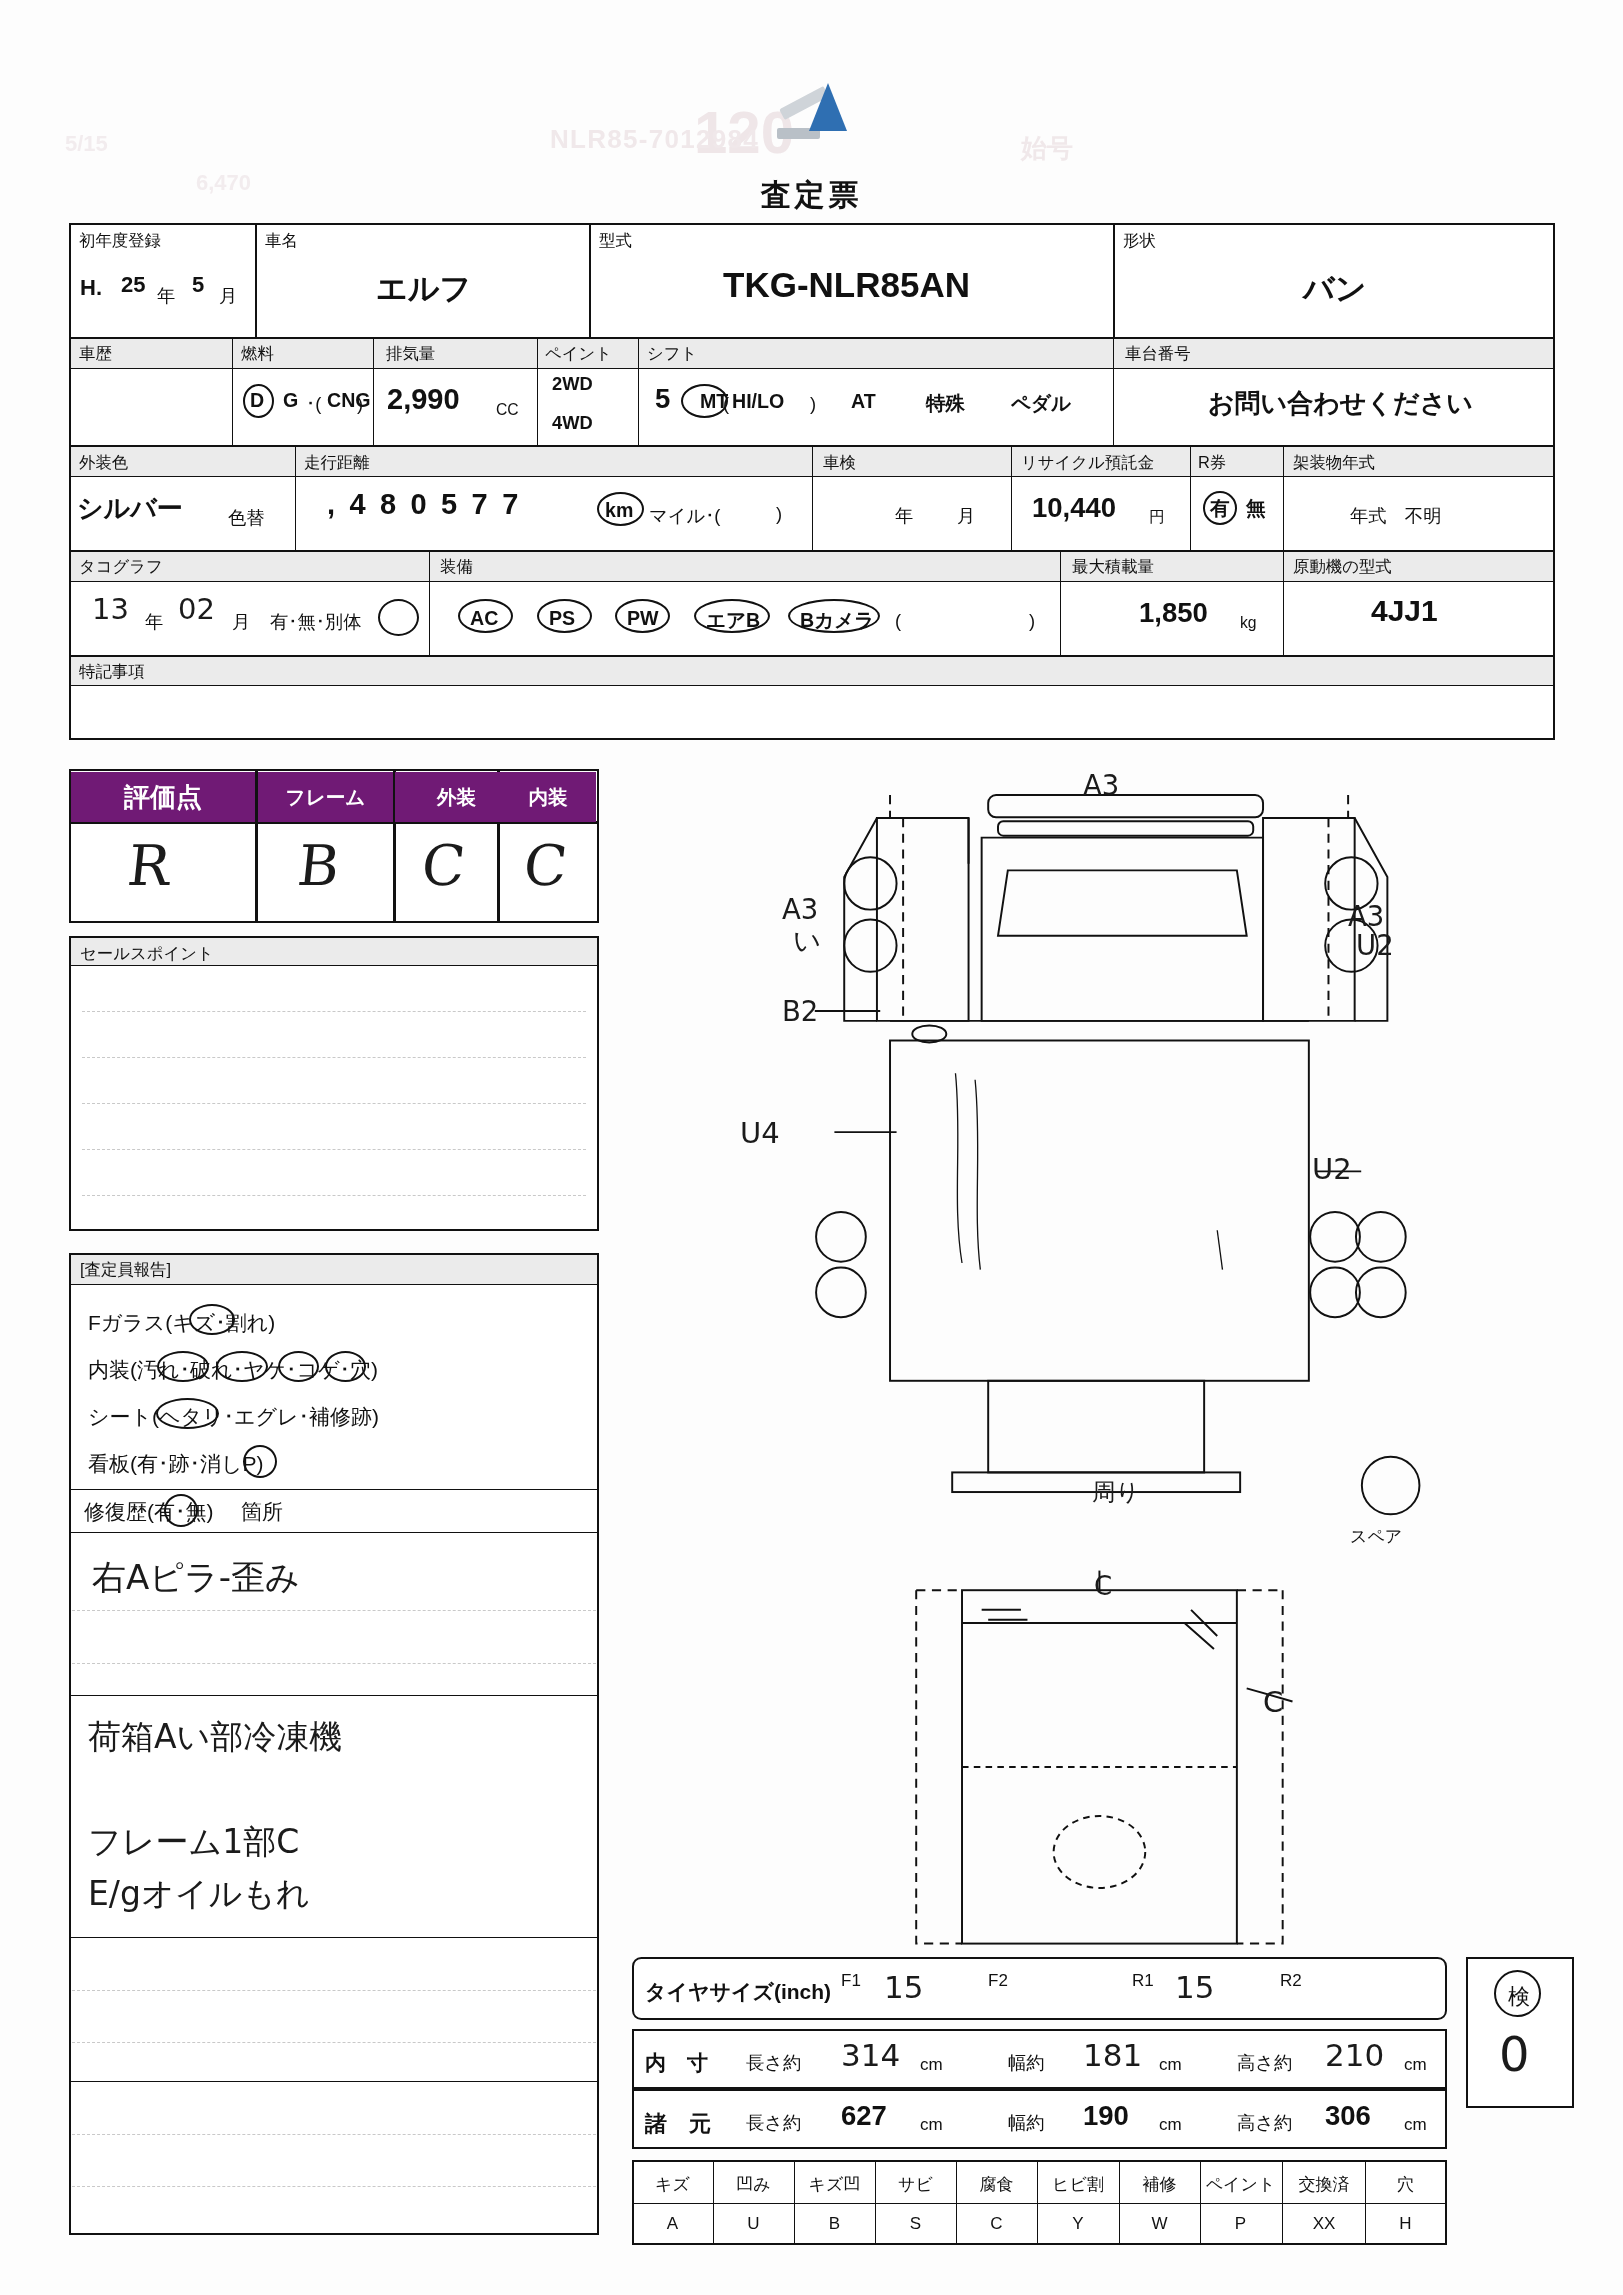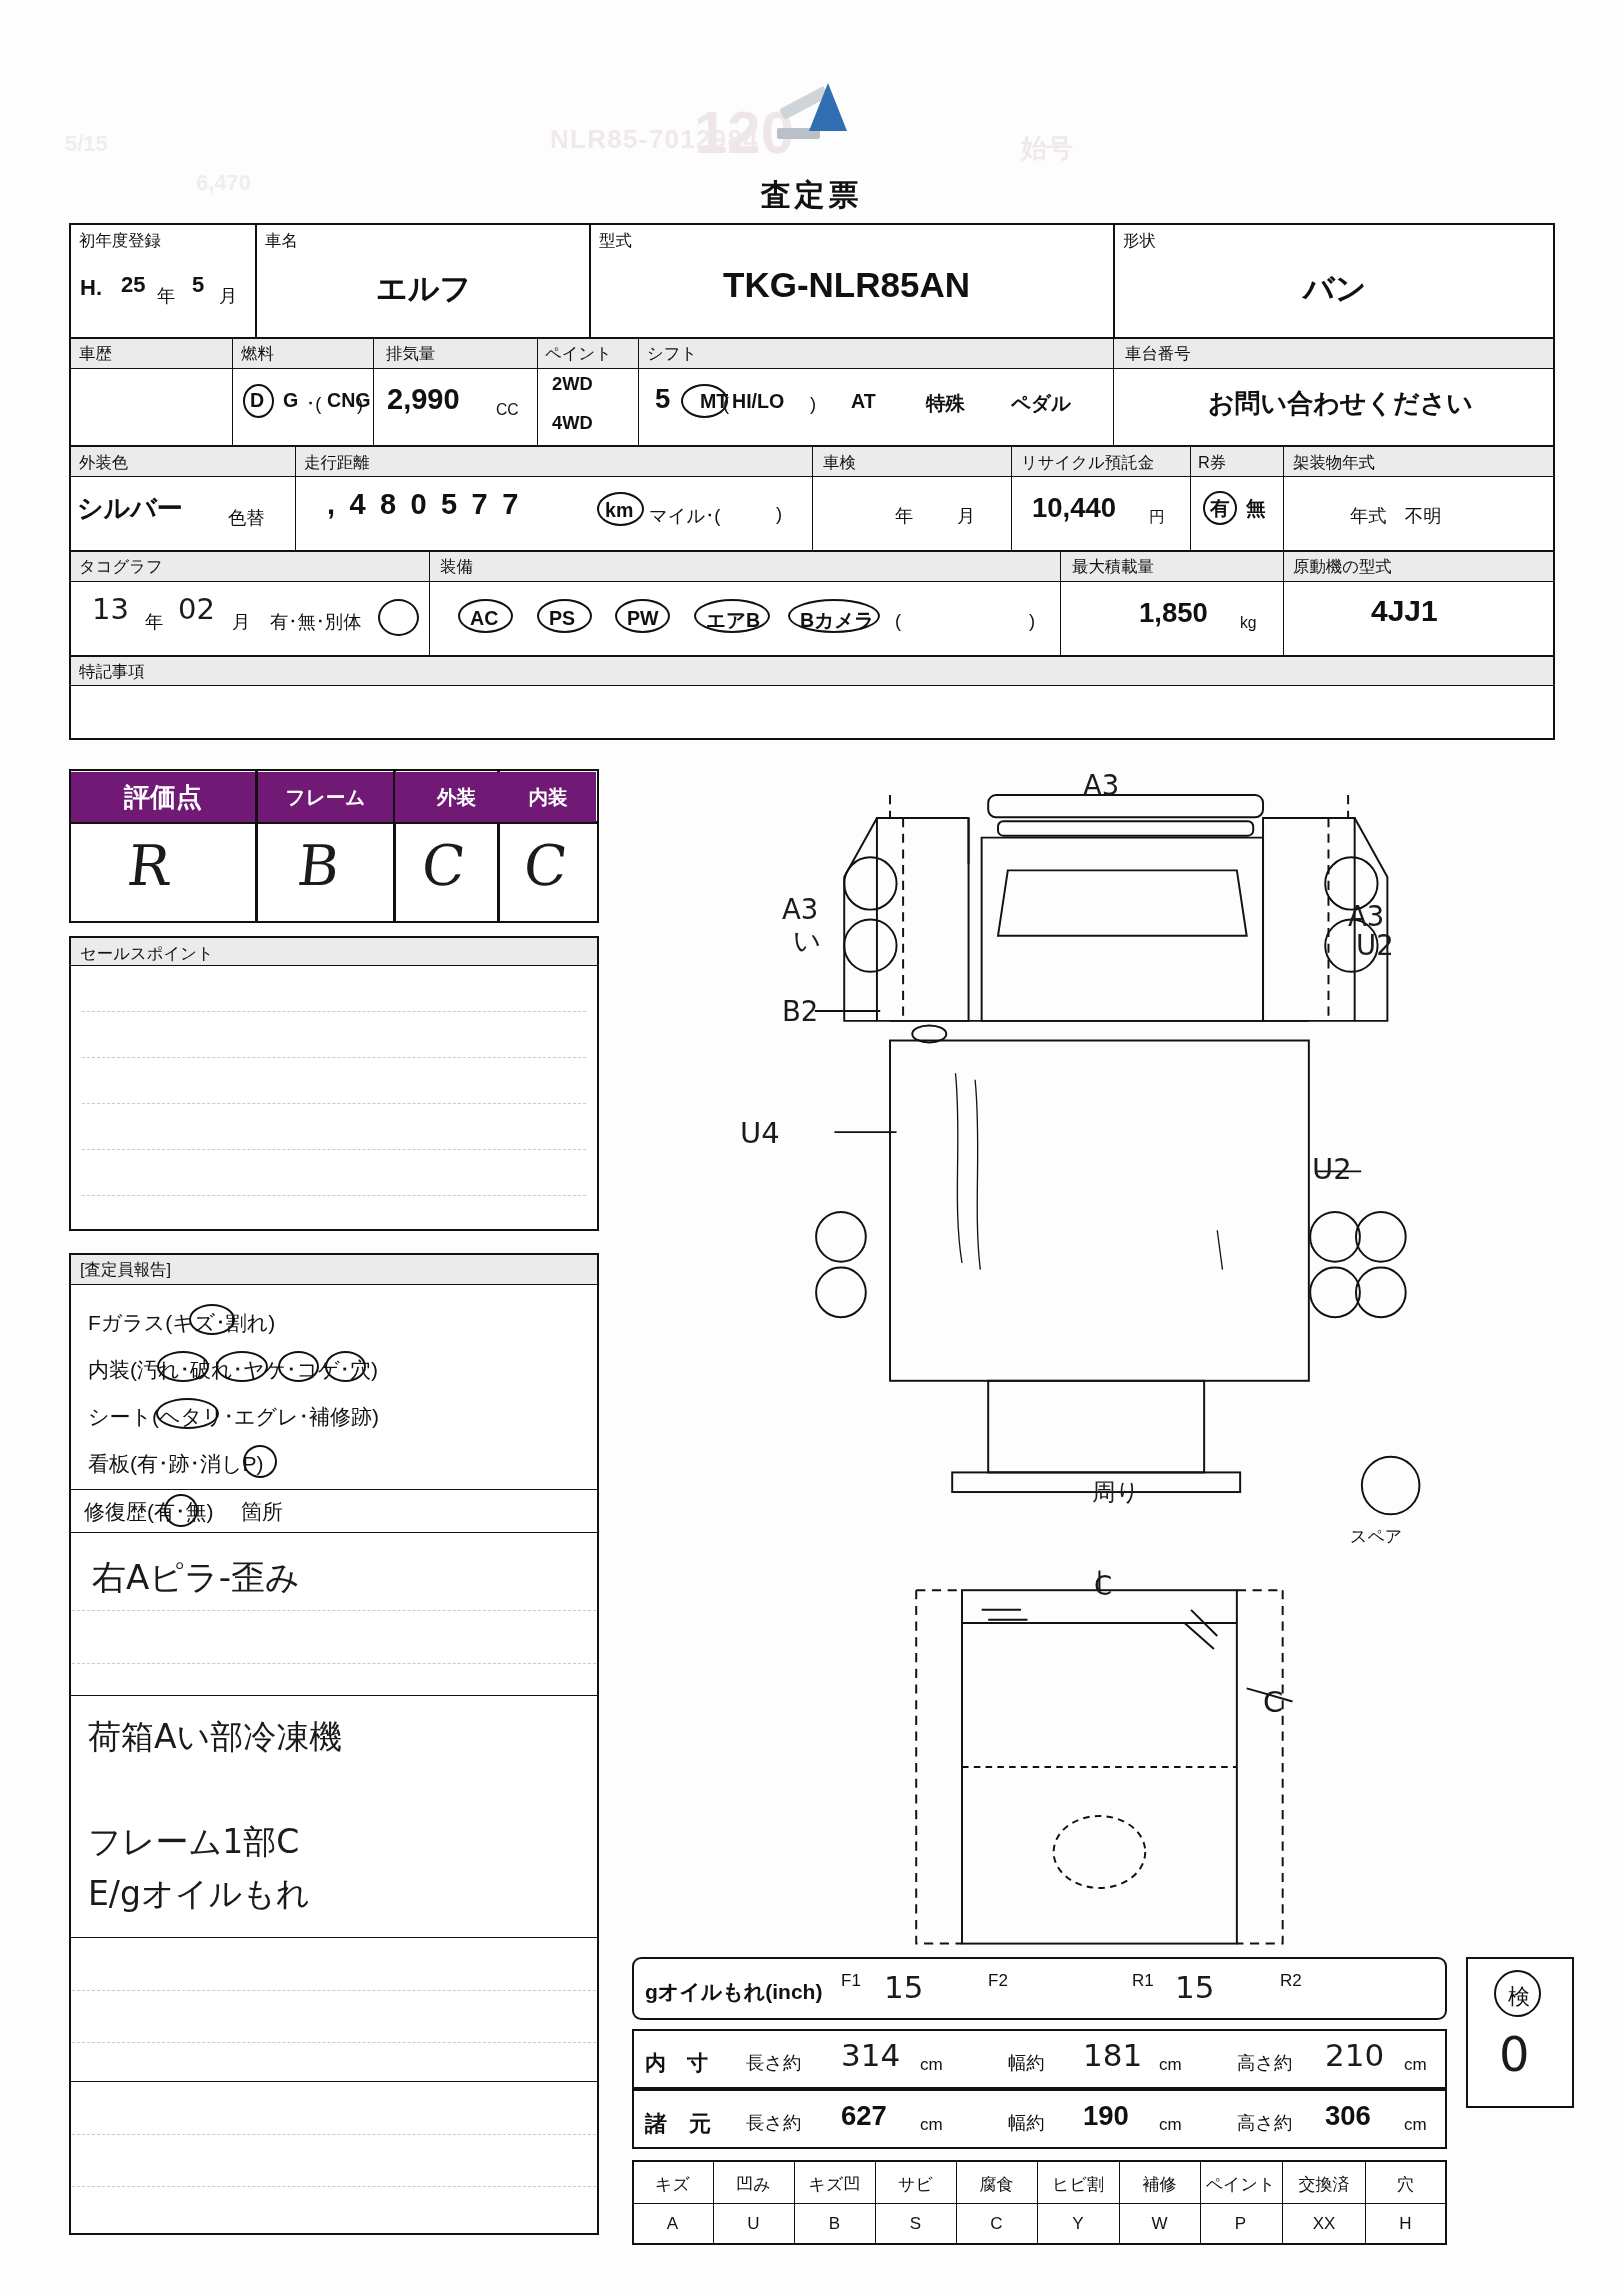--- a/index.html
+++ b/index.html
@@ -481,21 +481,21 @@
   <div class="hand" style="left:740px; top:1116px; font-size:29px;">U4</div>
   <div class="hand" style="left:1348px; top:900px; font-size:27.5px;">A3</div>
   <div class="hand" style="left:1356px; top:929px; font-size:27.5px;">U2</div>
   <div class="hand" style="left:1312px; top:1152px; font-size:29px;">U2</div>
   <div class="hand" style="left:1263px; top:1685px; font-size:29px;">C</div>
   <div class="hand" style="left:1094px; top:1571px; font-size:26px;">C</div>
   <div class="hand" style="left:1092px; top:1476px; font-size:23.6px;">周り</div>
   <div class="small-note" style="left:1350px; top:1525px;">スペア</div>
 
   <div class="box" style="left:632px; top:1957px; width:815px; height:63px; border-radius:9.2px;"></div>
-  <div class="lbl" style="left:645px; top:1978px; font-size:21px; font-weight:bold;">gオイルもれ(inch)</div>
+  <div class="lbl" style="left:645px; top:1978px; font-size:21px; font-weight:bold;">タイヤサイズ(inch)</div>
   <div class="lbl" style="left:841px; top:1971px; font-size:17px;">F1</div>
   <div class="hand" style="left:884px; top:1969px; font-size:31px;">15</div>
   <div class="lbl" style="left:988px; top:1971px; font-size:17px;">F2</div>
   <div class="hand" style="left:1031px; top:1969px; font-size:31px;"></div>
   <div class="lbl" style="left:1132px; top:1971px; font-size:17px;">R1</div>
   <div class="hand" style="left:1175px; top:1969px; font-size:31px;">15</div>
   <div class="lbl" style="left:1280px; top:1971px; font-size:17px;">R2</div>
   <div class="hand" style="left:1322px; top:1969px; font-size:31px;"></div>
 
   <div class="box" style="left:632px; top:2029px; width:815px; height:60px;"></div>

